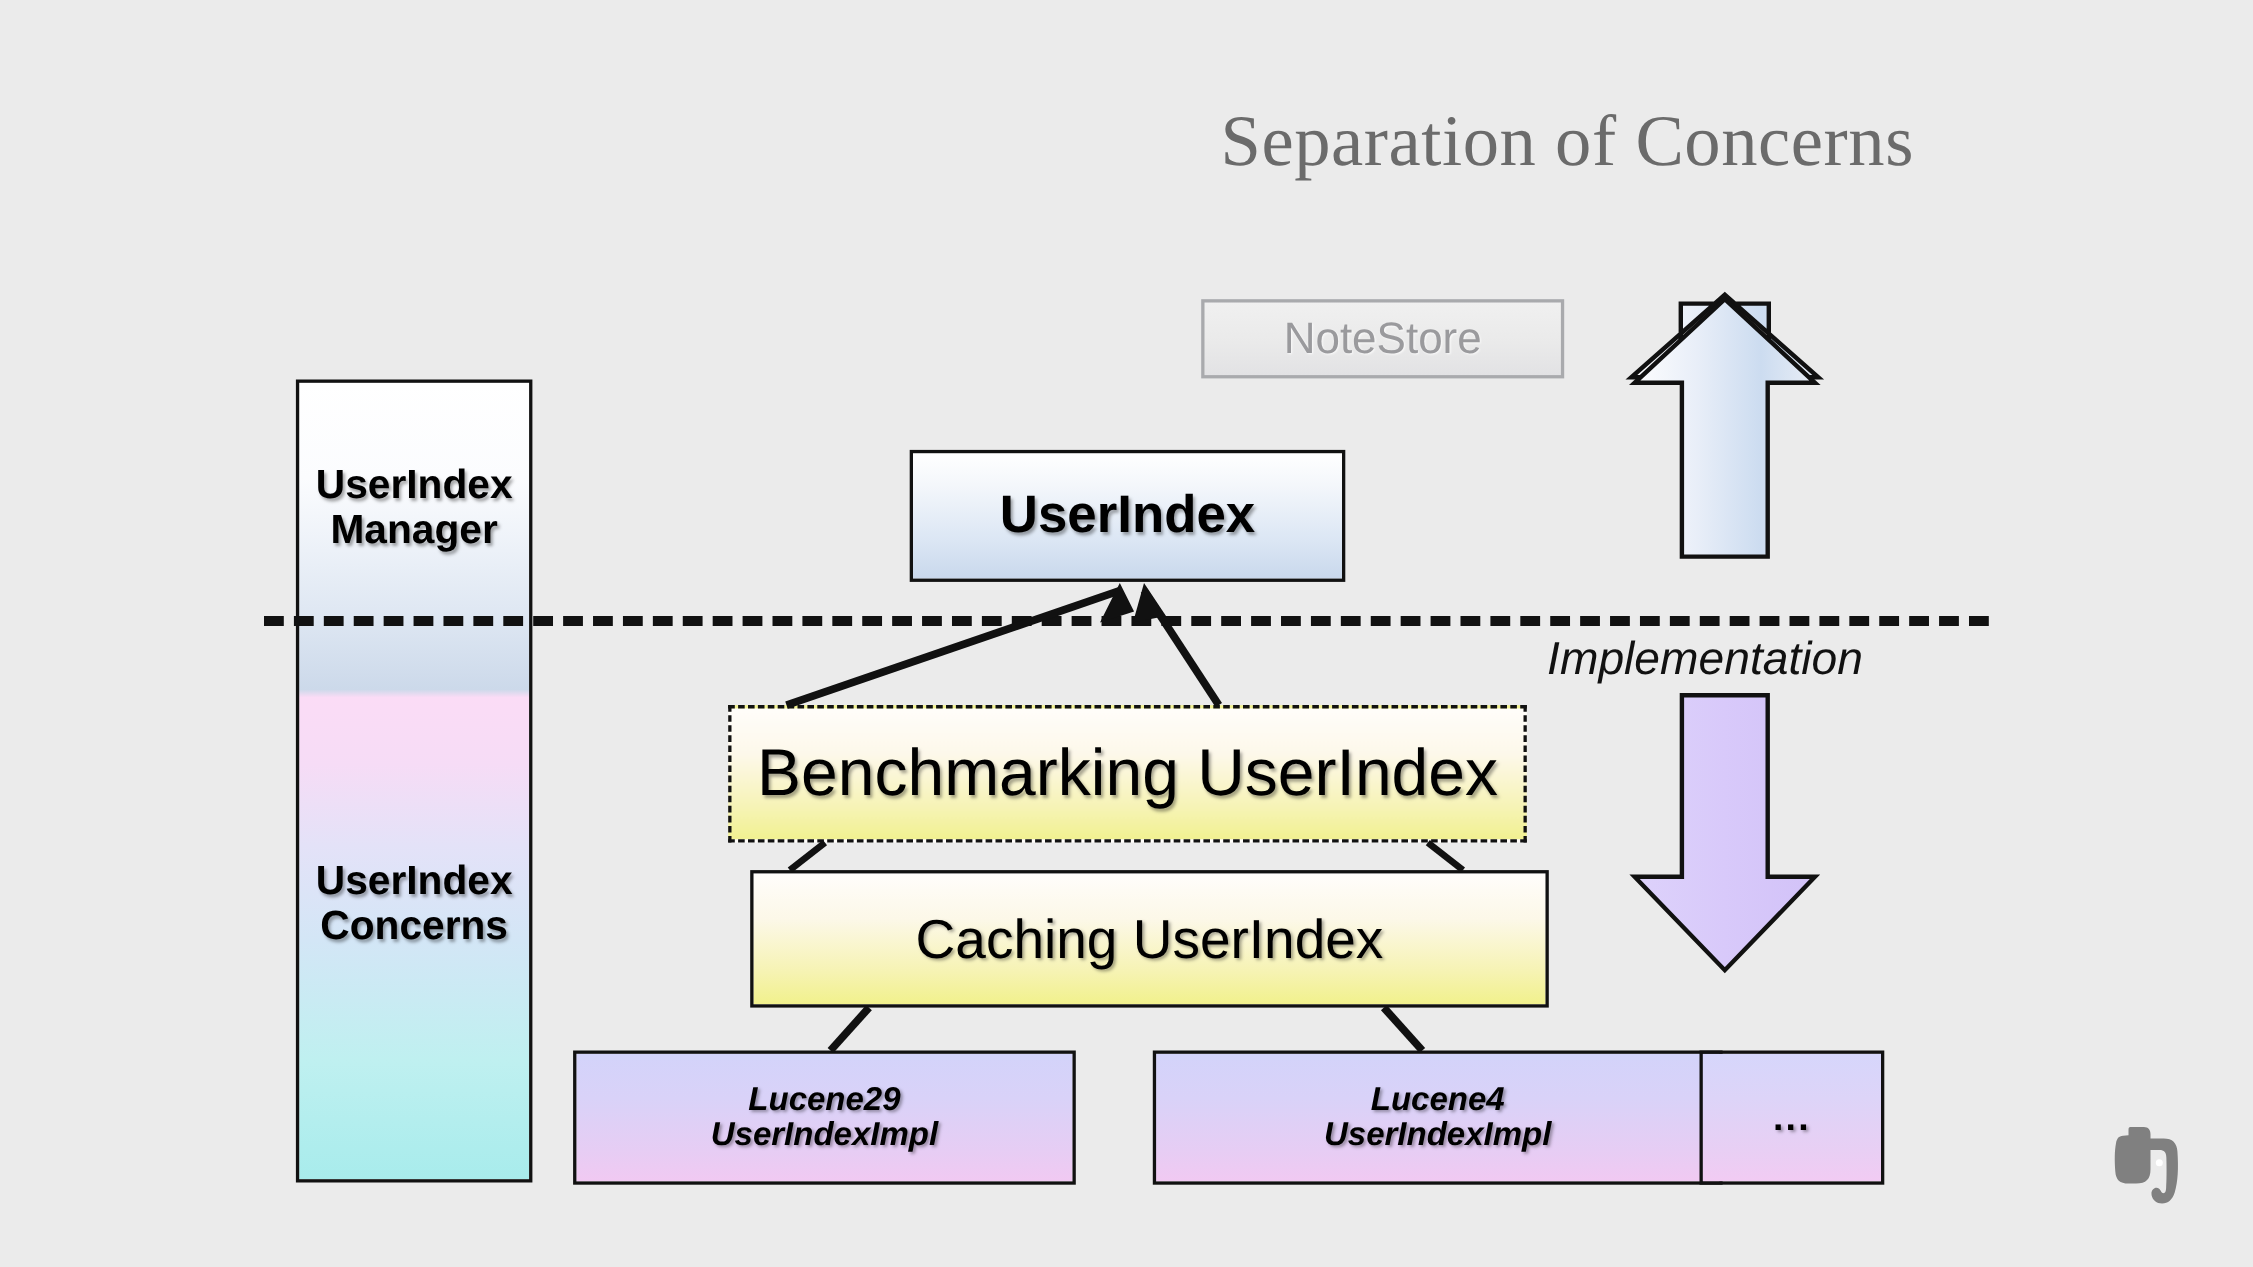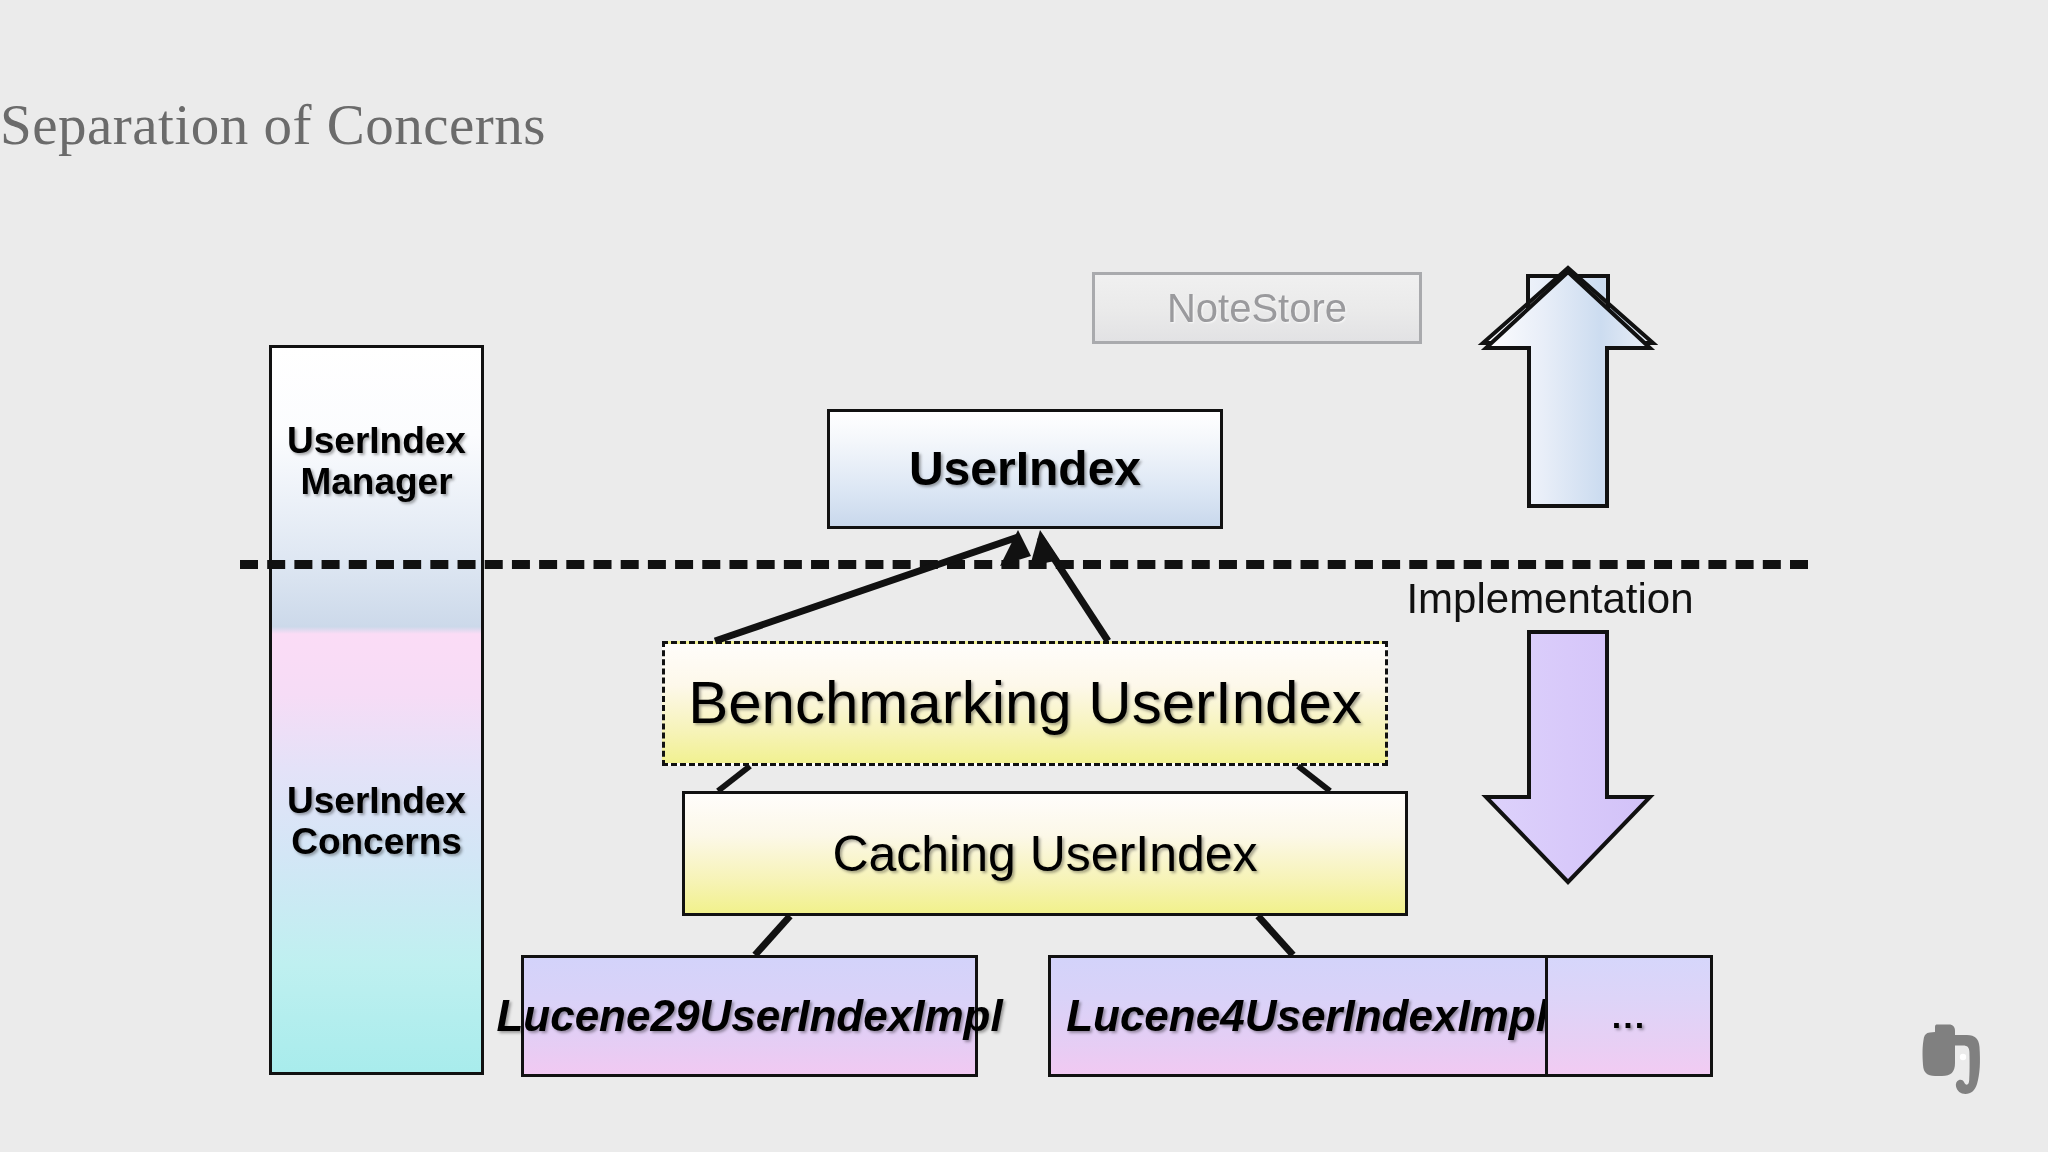--- a/index.html
+++ b/index.html
@@ -15,23 +15,23 @@
     overflow: hidden;
     font-family: "Liberation Sans", sans-serif;
   }
 
   
   #slide-title {
     position: absolute;
     left: 0;
     top: 96px;
     width: 1740px;
-    text-align: left;
+    text-align: right;
     font-family: "Liberation Serif", serif;
-    font-size: 57px;
+    font-size: 66px;
     font-weight: 400;
     color: #6b6b6b;
     letter-spacing: 0.5px;
     line-height: 1;
   }
 
   
   .nodebox {
     position: absolute;
     box-sizing: border-box;
@@ -131,24 +131,24 @@
     height: 125px;
     background: linear-gradient(to bottom, #fffdfb 0%, #fcf8e8 35%, #f6f3b3 75%, #f1f18c 100%);
     font-size: 50px;
     font-weight: 400;
     margin-left: 20px;
   }
 
   
   .impl-box {
     background: linear-gradient(to bottom, #d3d3fa 0%, #d9d2f8 35%, #e6cdf4 75%, #f1c9f2 100%);
-    font-size: 44px;
+    font-size: 30px;
     font-style: italic;
     font-weight: 700;
-    flex-direction: row;
+    flex-direction: column;
   }
   #lucene29-box { left: 521px;  top: 955px; width: 457px; height: 122px; }
   #lucene4-box  { left: 1048px; top: 955px; width: 518px; height: 122px; }
   #ellipsis-box {
     left: 1545px; top: 955px; width: 168px; height: 122px;
     background: linear-gradient(to bottom, #d6d6fb 0%, #ddd4f8 35%, #e8cff4 75%, #f2cbf3 100%);
     font-size: 34px;
     font-weight: 700;
     letter-spacing: 2px;
   }
@@ -183,20 +183,21 @@
     color: #111;
   }
   #implementation-label {
     position: absolute;
     left: 1330px;
     top: 575px;
     width: 440px;
     text-align: center;
     font-size: 42px;
     color: #111;
+    font-style: italic;
   }
 
   
   #evernote-logo {
     position: absolute;
     left: 1915px;
     top: 1018px;
     width: 72px;
     height: 94px;
   }

